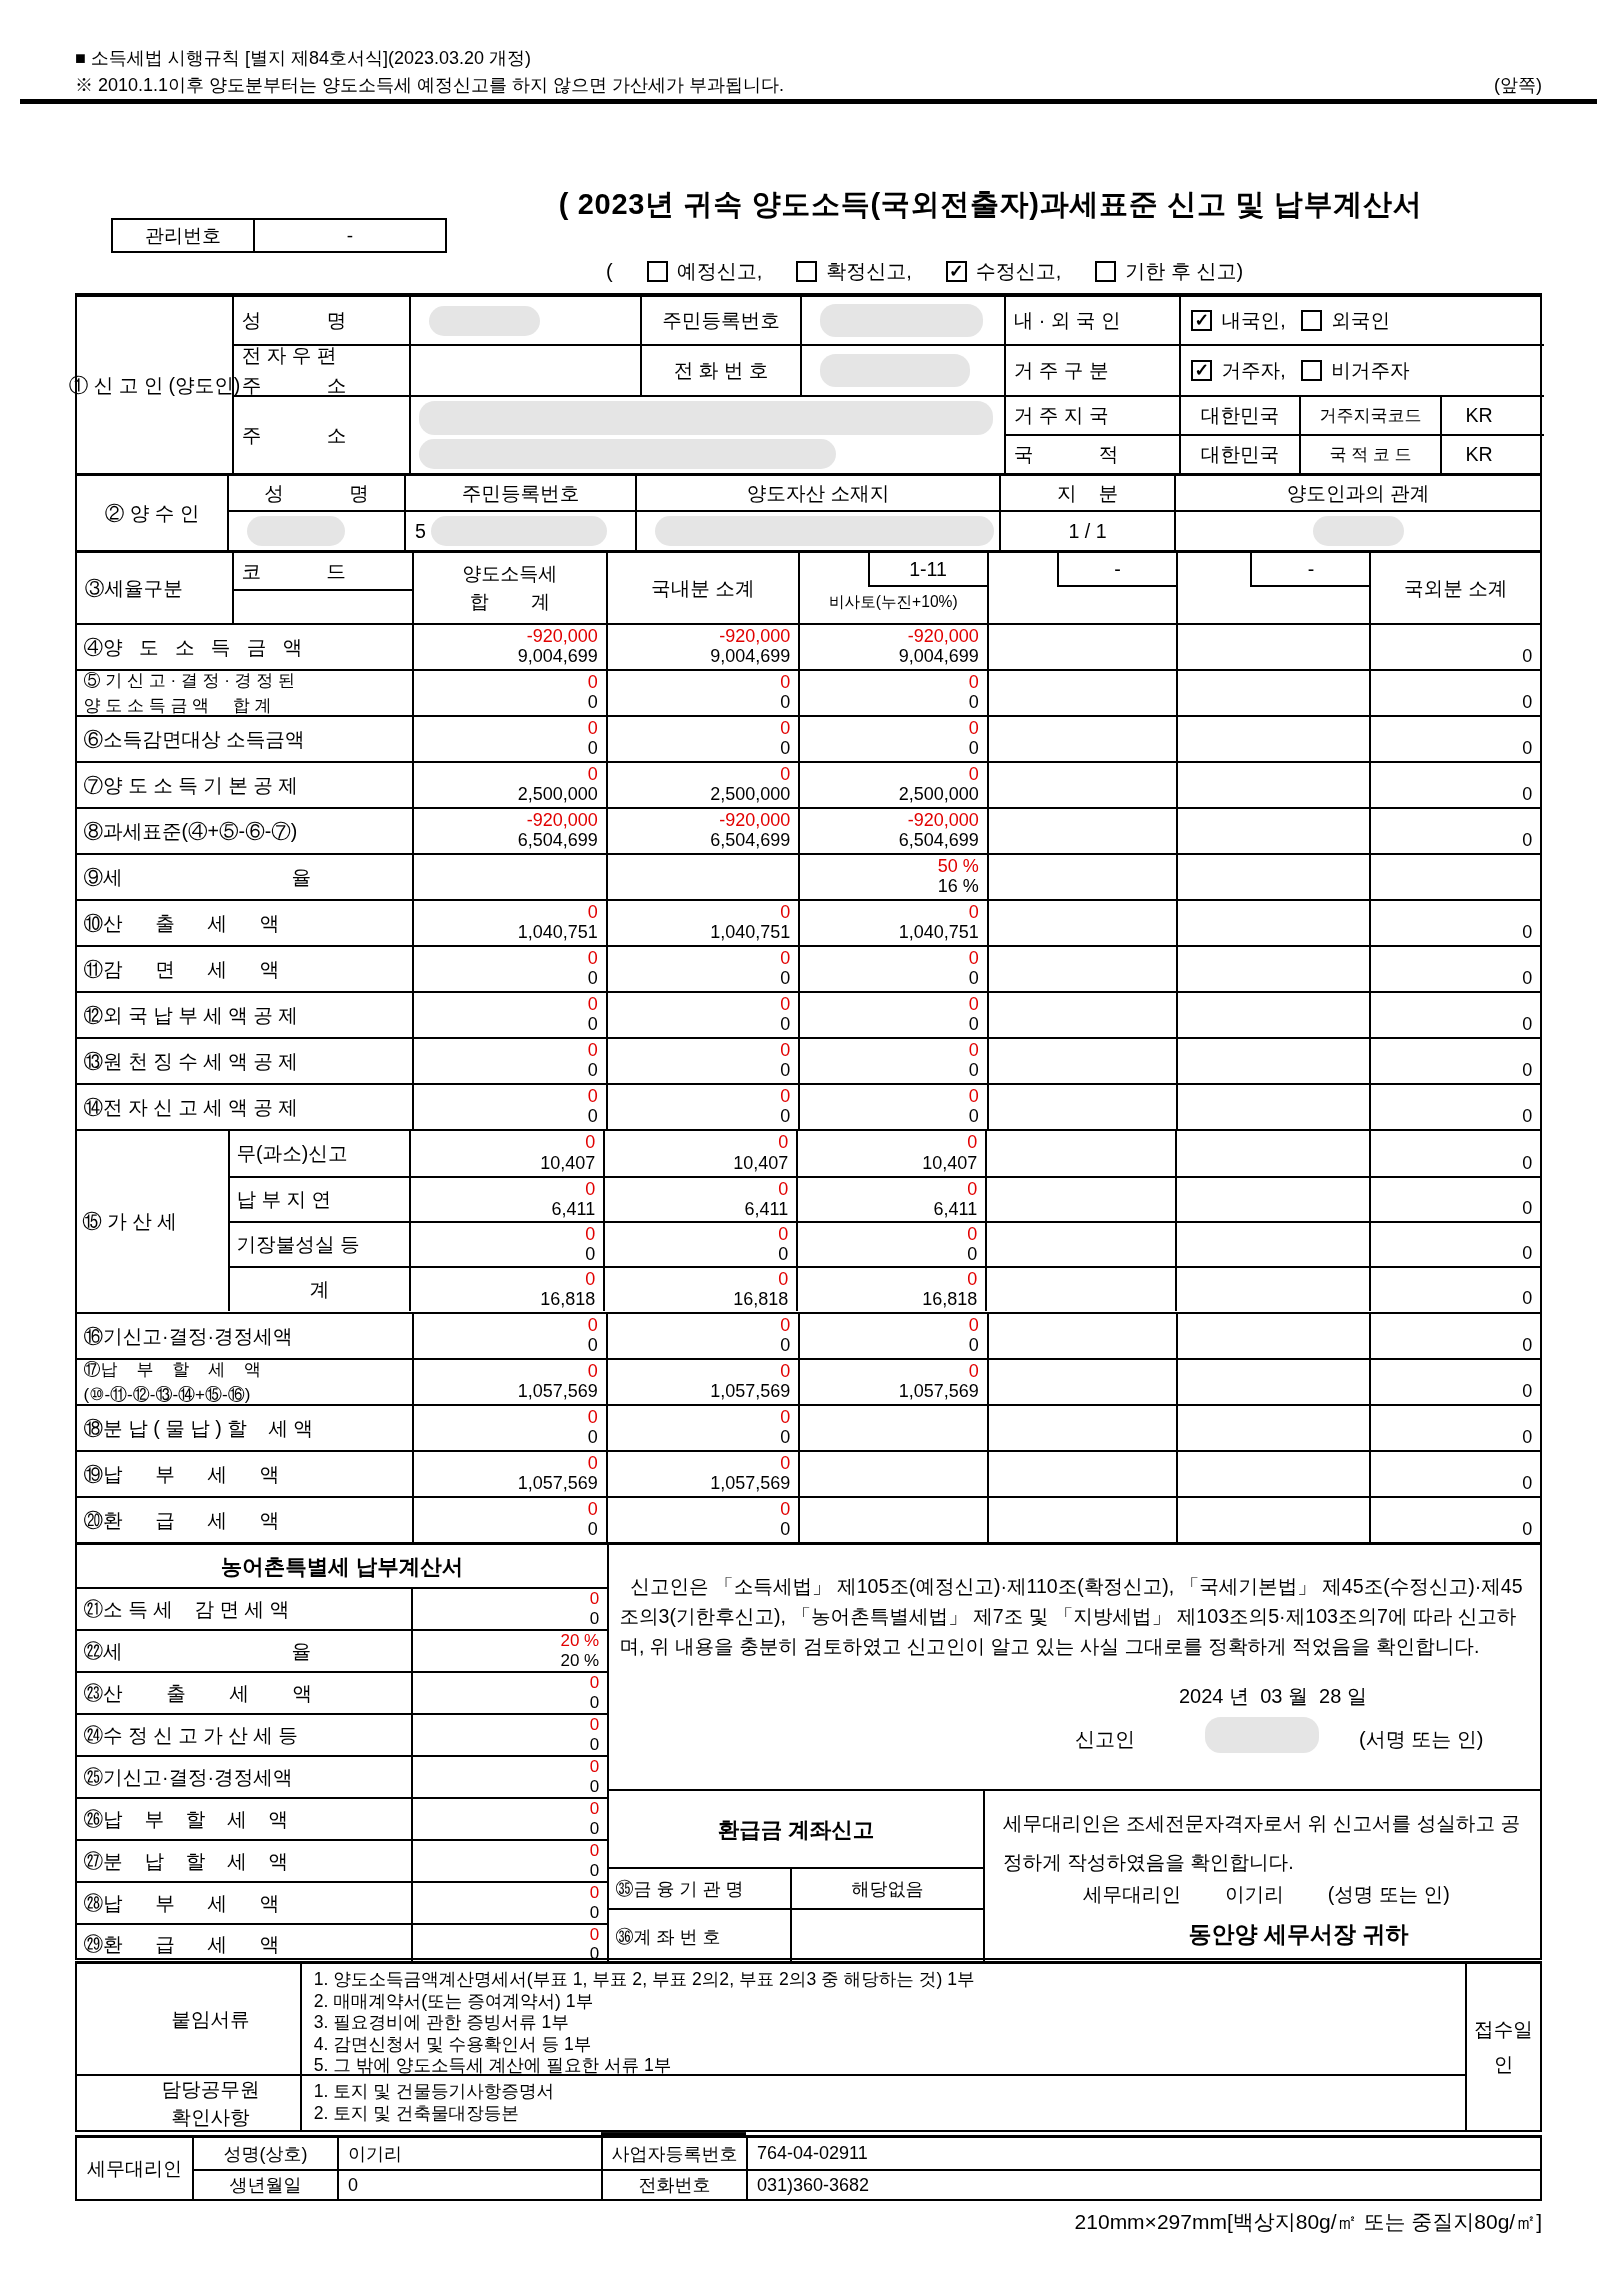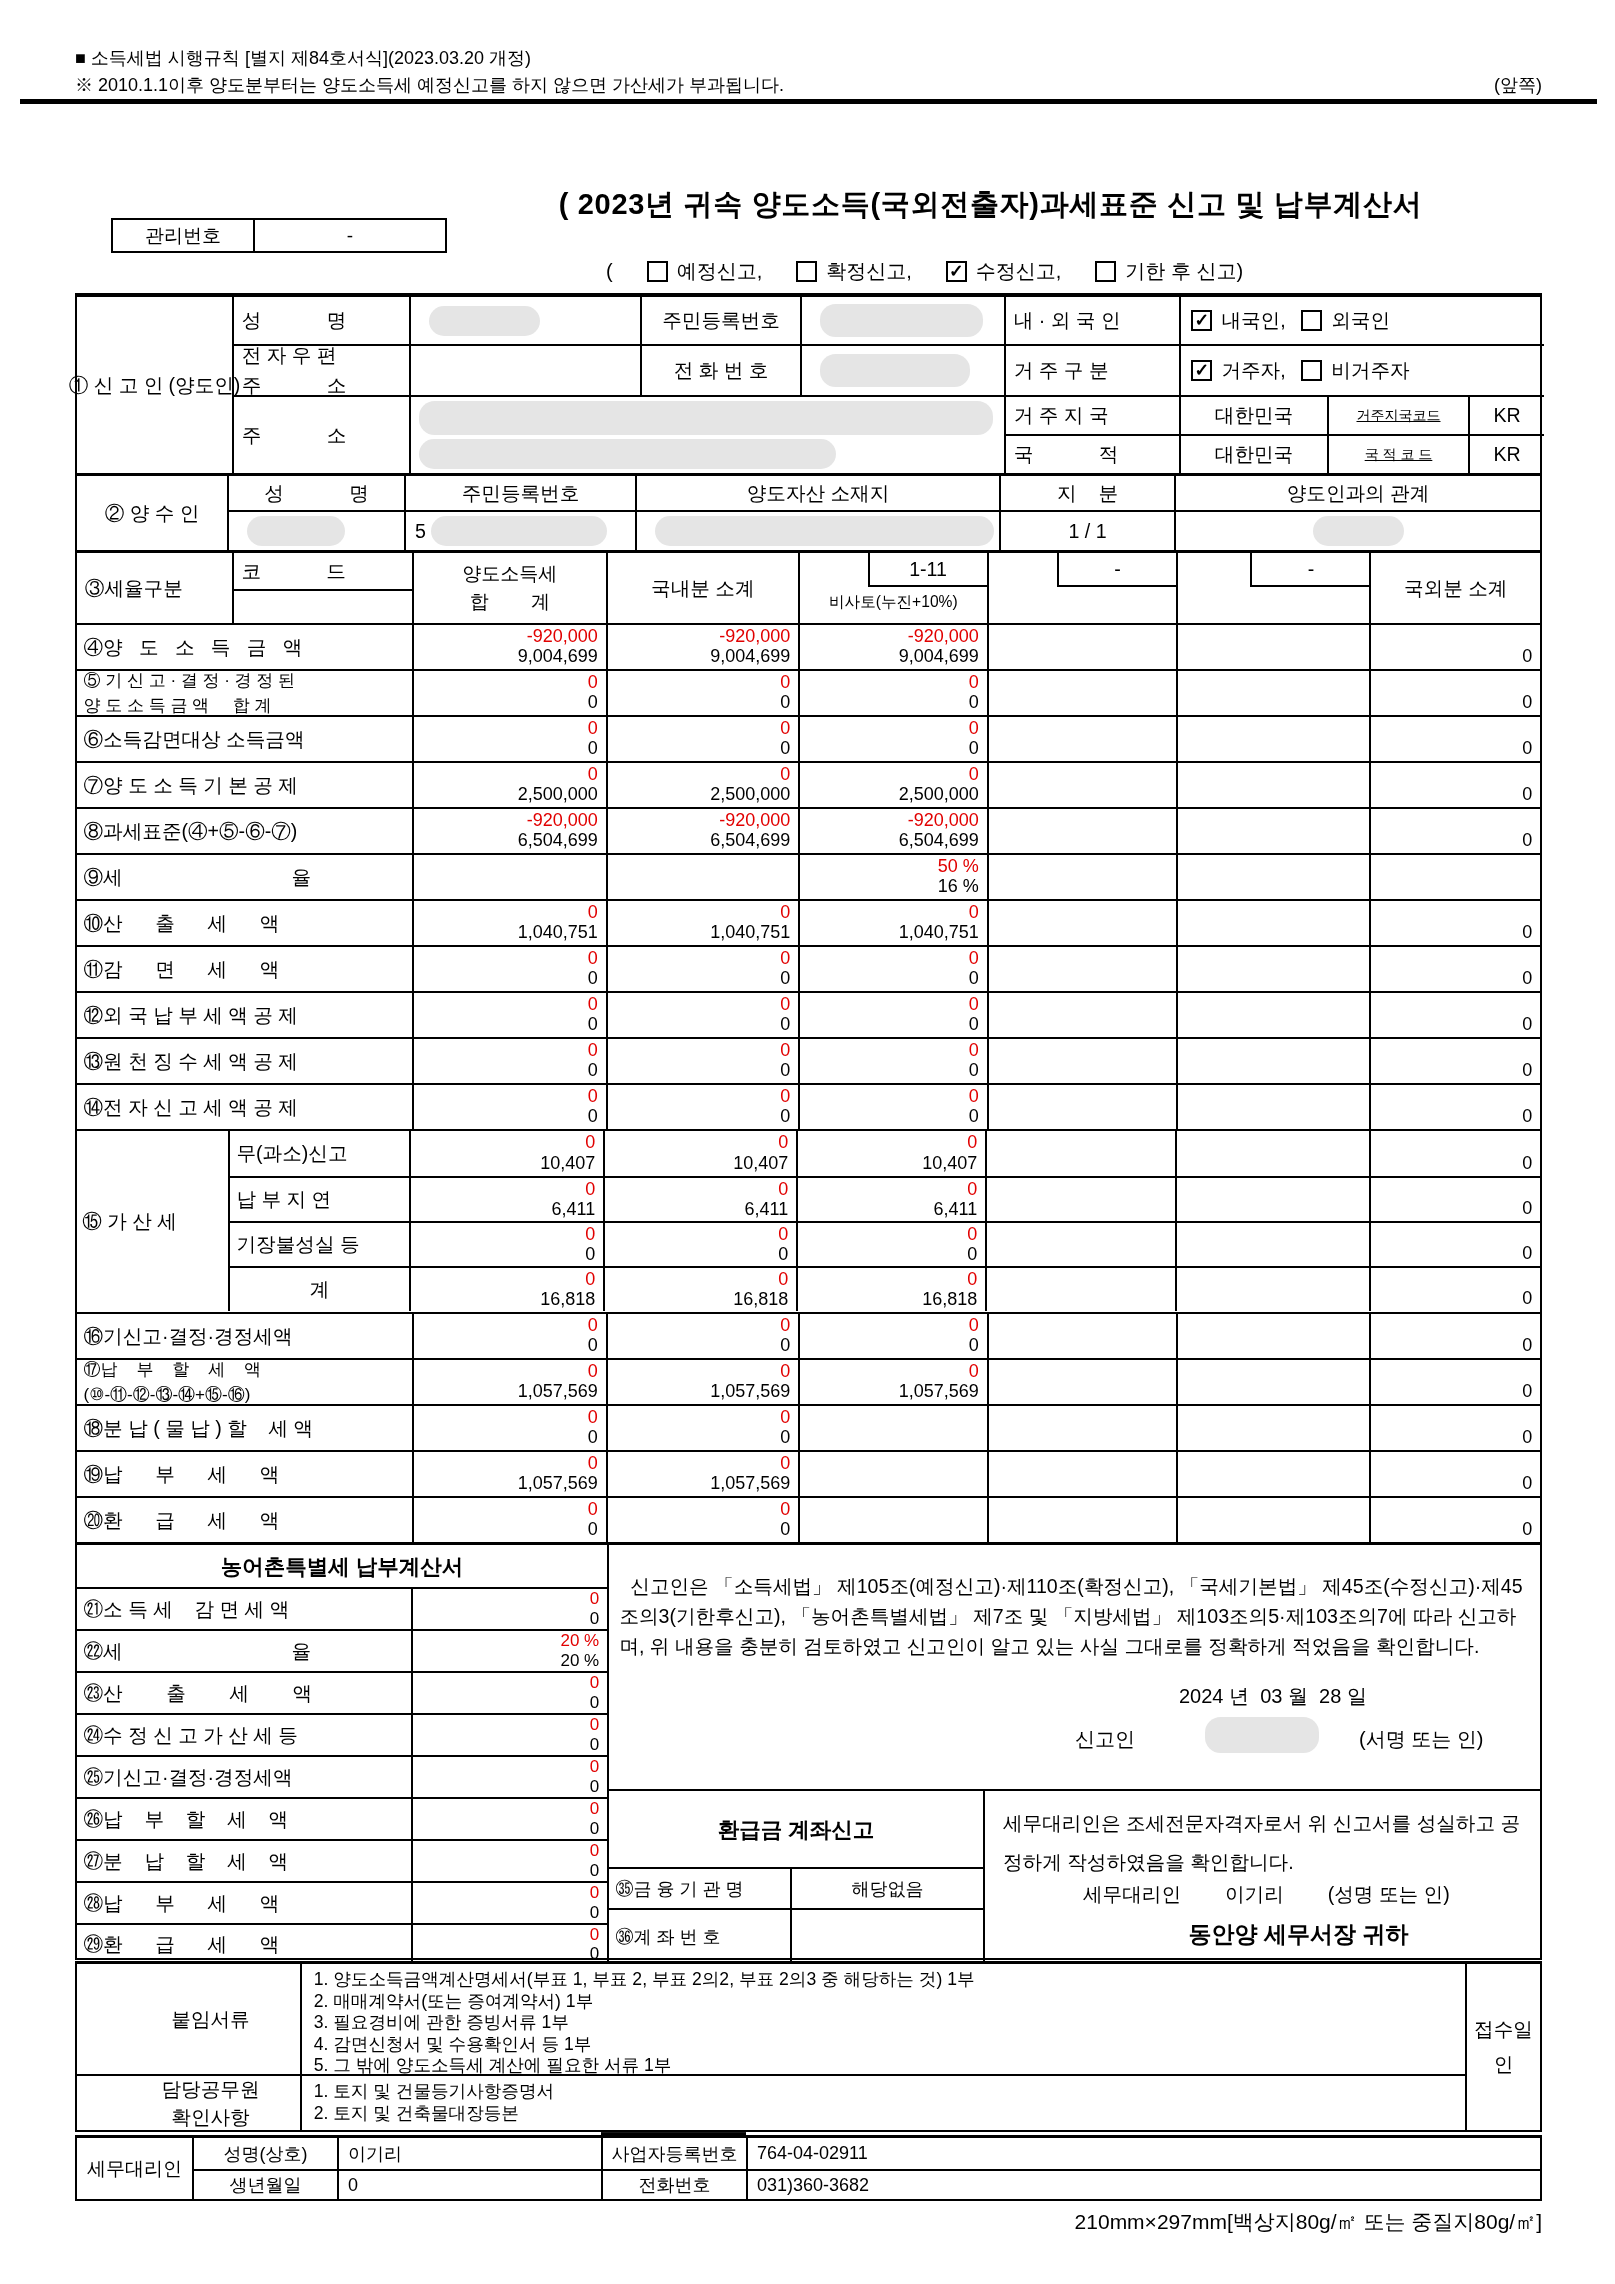--- a/index.html
+++ b/index.html
@@ -25,35 +25,35 @@
 
   
   .maintable { left:75px; top:293px; width:1467px; height:1667px; border:2px solid #000; border-top:4.6px solid #000; }
   .bl { border-left:2px solid #000; }
   .bt { border-top:2px solid #000; }
   .bt5 { border-top:3.3px solid #000; }
   .c { display:flex; align-items:center; font-size:19.6px; }
   .cl { padding-left:7.8px; }
   .cc { justify-content:center; }
   .w271{width:177px}.w354{width:231px}.w246{width:160px}.w313{width:204px}.w268{width:175px}.w560{width:365px}
-  .w913{width:595px}.w227{width:148px}.w216{width:141px}.w117{width:76px}
+  .w913{width:595px}.w227{width:120px}.w216{width:141px}.w117{width:76px}
   .w238{width:155px}.w277{width:181px}.w298{width:194px}.w296{width:193px}.w290{width:189px}.w291{width:190px}.w297{width:194px}.w263{width:171px}
   .w558{width:364px}.w561{width:366px}
 
   .sec1 { display:flex; height:176px; }
   .outlabel { width:155px; display:flex; flex-direction:row; align-items:center; justify-content:center; gap:5.2px; font-size:19.6px; }
   .s1col { flex:1; display:flex; flex-direction:column; }
   .s1row { display:flex; }
   .checks { gap:15.6px; padding-left:10.4px; }
   .two { flex-direction:column; justify-content:center; align-items:flex-start; gap:2.6px; }
   .blobc { justify-content:flex-start; padding-left:18px; }
   .addrblobs { flex-direction:column; align-items:flex-start; justify-content:center; gap:3.9px; padding-left:7.8px; }
   .s1right { flex:1; display:flex; flex-direction:column; }
   .halfrow { display:flex; flex:1; }
-  .sm { font-size:14px; justify-content:center;text-decoration:underline; }
+  .sm { font-size:17px; justify-content:center; }
 
   .sec2 { display:flex; height:77px; }
   .s2col { flex:1; display:flex; flex-direction:column; }
   .s2head { height:34px; display:flex; }
   .s2data { flex:1; display:flex; }
 
   .sec3 { display:flex; height:73px; }
   .codecell { flex-direction:column; align-items:stretch; justify-content:flex-start; }
   .codelabel { height:38px; border-bottom:2px solid #000; display:flex; align-items:center; padding-left:7.8px; font-size:19.6px; white-space:pre; }
   .hdr2 { flex-direction:column; justify-content:center; gap:2.6px; font-size:19px; }

